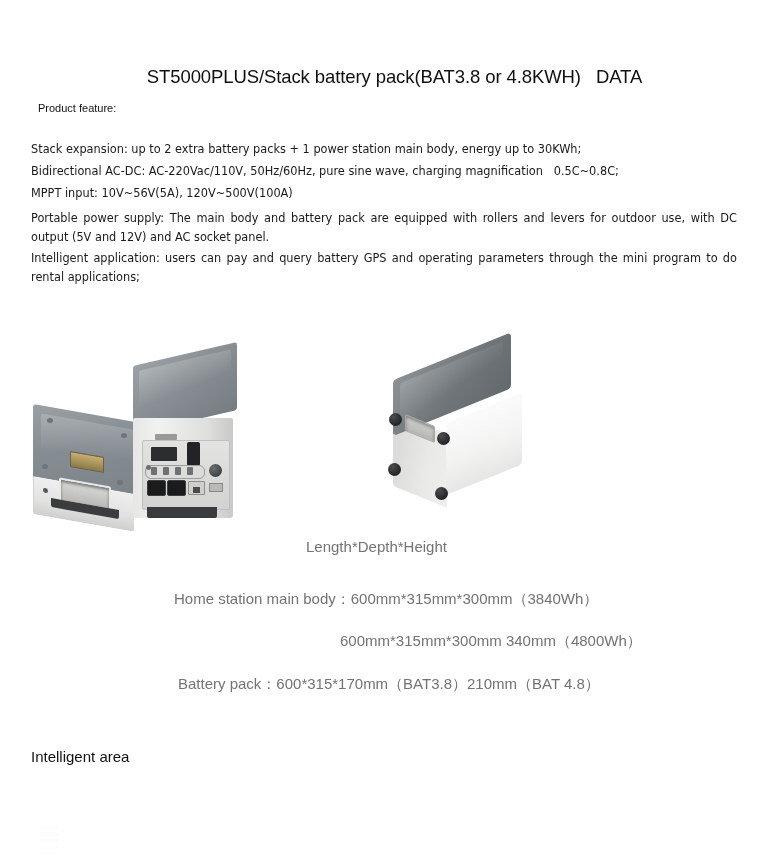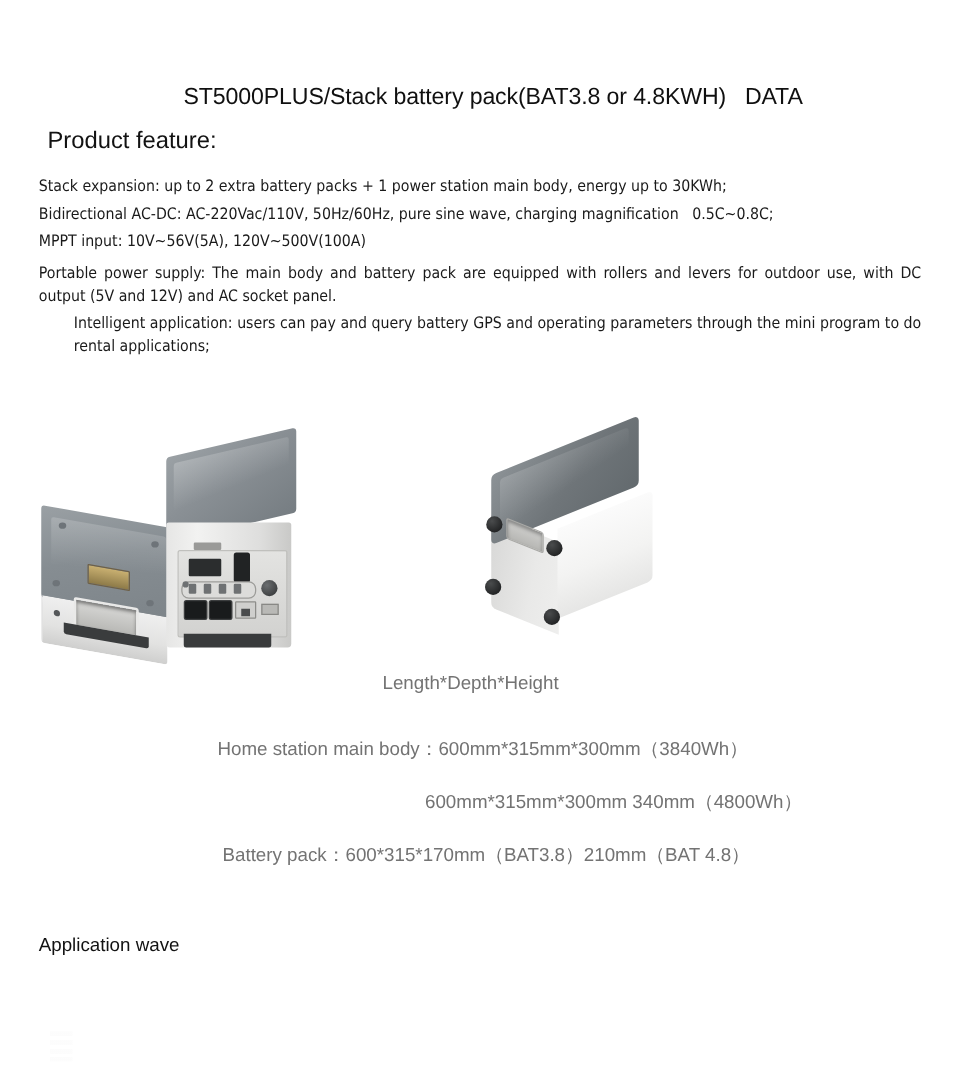--- a/index.html
+++ b/index.html
@@ -33,21 +33,21 @@
     padding-left: 18px;
     white-space: pre;
   }
 
   
   .feature-heading {
     position: absolute;
     left: 38px;
     top: 102px;
     font-family: "Liberation Sans", sans-serif;
-    font-size: 19px;
+    font-size: 11px;
     font-weight: 400;
     color: #121212;
   }
 
   
   .features {
     position: absolute;
     left: 31px;
     top: 142px;
     width: 706px;
@@ -60,21 +60,21 @@
     margin: 0 0 8px 0;
     line-height: 14px;
     white-space: pre-wrap;
   }
   .features p.justify {
     text-align: justify;
     white-space: normal;
     line-height: 19px;
     margin-bottom: 2px;
   }
-  .features p.justify.last { margin-bottom: 0; margin-left: 28px; }
+  .features p.justify.last { margin-bottom: 0; }
 
   
   .photos { position: absolute; left: 0; top: 366px; width: 771px; height: 160px; }
 
   .photo { position: absolute; }
 
   
   .photo-left { left: 33px; top: 0px; width: 210px; height: 160px; }
 
   .unit-flat {
@@ -321,18 +321,18 @@
 
   <div class="dim dim-header">Length*Depth*Height</div>
 
   <div class="dim dim-main">Home station main body：600mm*315mm*300mm（3840Wh）</div>
 
   <div class="dim dim-second">600mm*315mm*300mm 340mm（4800Wh）</div>
 
   <div class="dim dim-pack">Battery pack：600*315*170mm（BAT3.8）210mm（BAT 4.8）</div>
 
   <div class="app-area">
-    <div>Application wave</div>
+    <div>Intelligent area</div>
   </div>
 
   <div class="watermark"></div>
 
 </div>
 
 </body></html>

